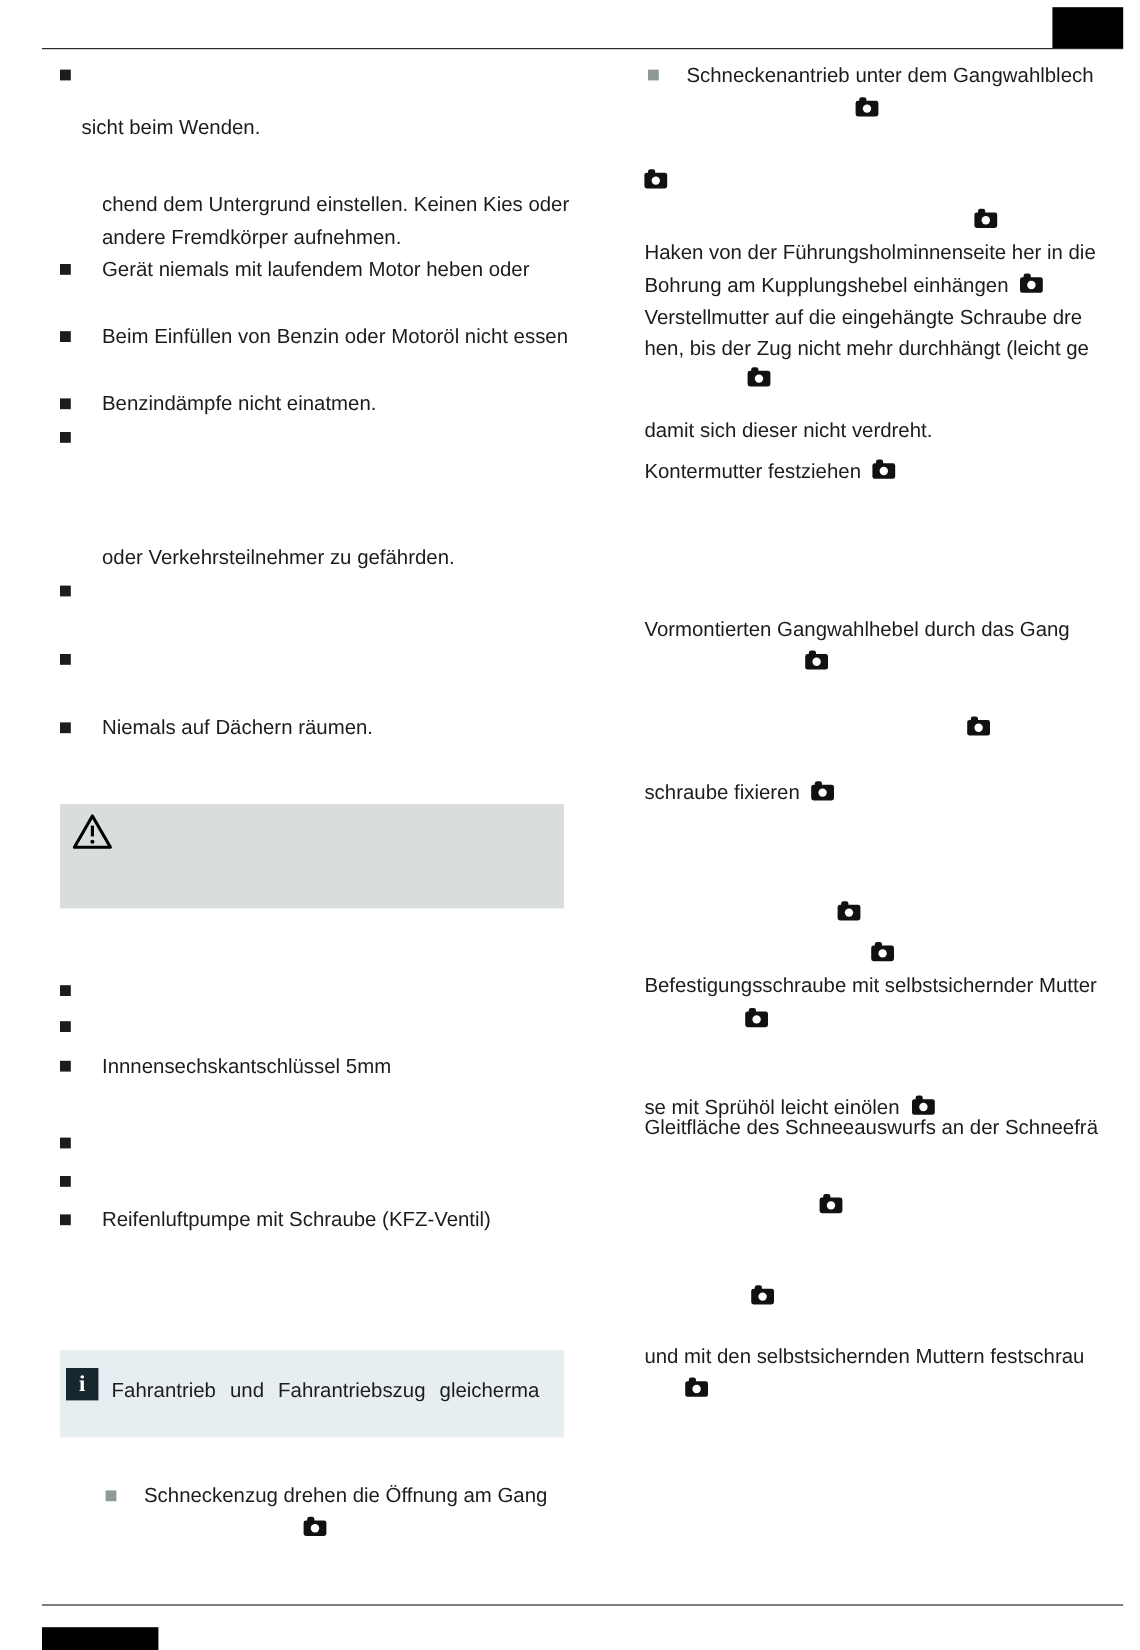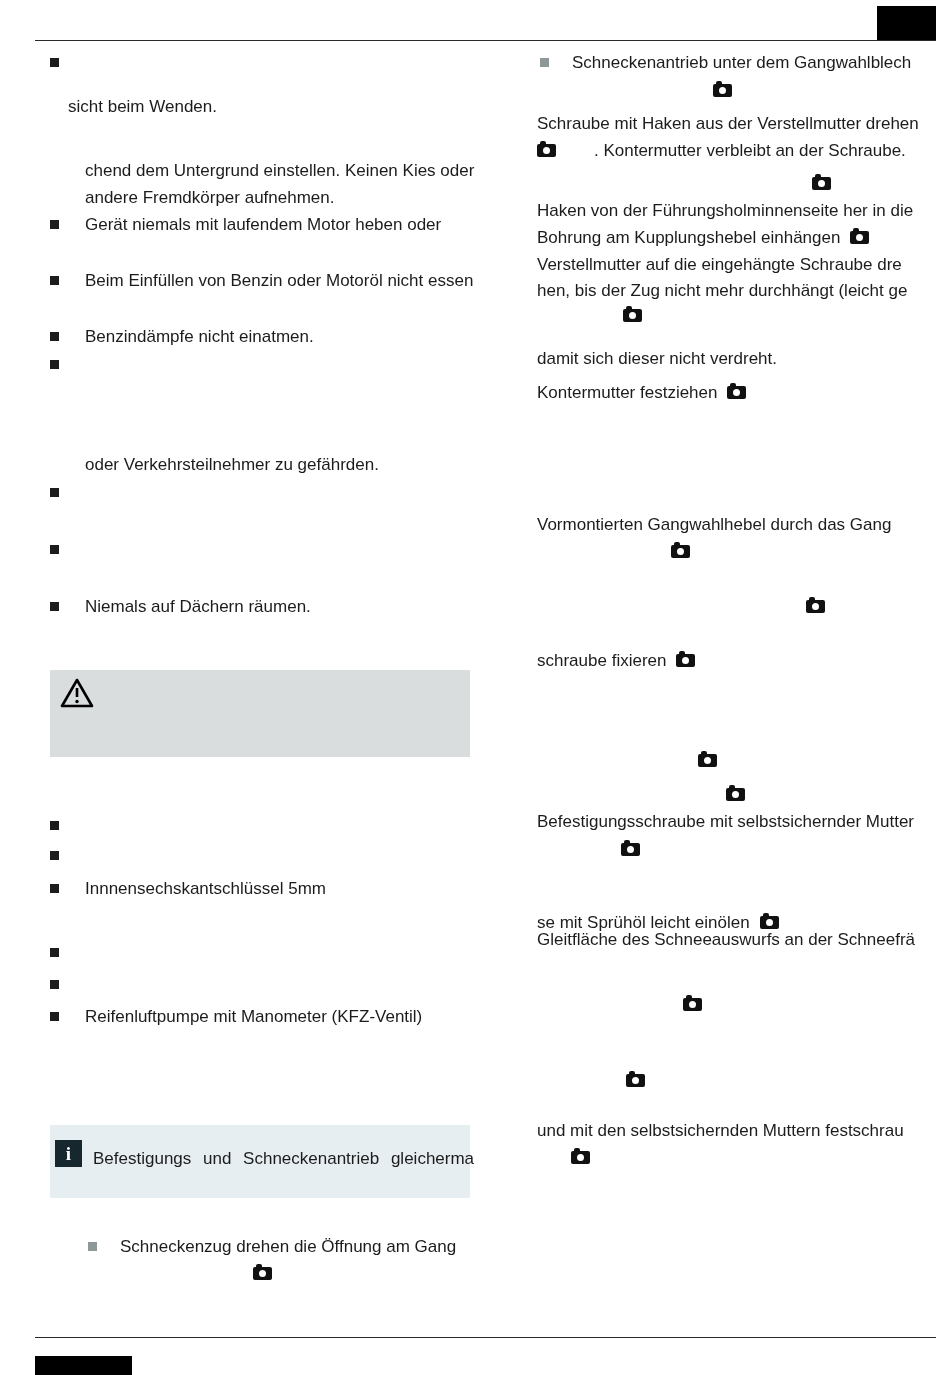--- a/index.html
+++ b/index.html
@@ -70,35 +70,34 @@
         <circle cx="17" cy="23.5" r="1.7" fill="#000"></circle>
       </svg>
     </span>
   </div>
 
   <div class="ln" style="top:813px;left:50px"><span class="bullet"></span></div>
   <div class="ln" style="top:843px;left:50px"><span class="bullet"></span></div>
   <div class="ln" style="top:876px;left:50px"><span class="bullet"></span><span>Innnensechskantschlüssel 5mm</span></div>
   <div class="ln" style="top:940px;left:50px"><span class="bullet"></span></div>
   <div class="ln" style="top:972px;left:50px"><span class="bullet"></span></div>
-  <div class="ln" style="top:1004px;left:50px"><span class="bullet"></span><span>Reifenluftpumpe mit Manometer (KFZ-Ventil)</span></div>
+  <div class="ln" style="top:1004px;left:50px"><span class="bullet"></span><span>Reifenluftpumpe mit Schraube (KFZ-Ventil)</span></div>
 
   <div class="infobox">
     <div class="infoicon">i</div>
-    <div class="infotext">Befestigungs und Schneckenantrieb gleicherma</div>
+    <div class="infotext">Fahrantrieb und Fahrantriebszug gleicherma</div>
   </div>
 
   <div class="ln" style="top:1234px;left:88px"><span class="bullet gray"></span><span>Schneckenzug drehen die Öffnung am Gang</span></div>
   <div class="ln" style="top:1261px;left:253px"><span class="cam"></span></div>
 
   <div class="ln" style="top:50px;left:540px"><span class="bullet gray"></span><span>Schneckenantrieb unter dem Gangwahlblech</span></div>
   <div class="ln" style="top:78px;left:713px"><span class="cam"></span></div>
 
-  <div class="ln" style="top:111px;left:537px">Schraube mit Haken aus der Verstellmutter drehen</div>
-  <div class="ln" style="top:138px;left:537px"><span class="cam"></span><span style="margin-left:38px">. Kontermutter verbleibt an der Schraube.</span></div>
+  <div class="ln" style="top:138px;left:537px"><span class="cam"></span></div>
 
   <div class="ln" style="top:171px;left:812px"><span class="cam"></span></div>
 
   <div class="ln" style="top:198px;left:537px">Haken von der Führungsholminnenseite her in die</div>
   <div class="ln" style="top:225px;left:537px"><span>Bohrung am Kupplungshebel einhängen</span><span class="cam" style="margin-left:10px"></span></div>
 
   <div class="ln" style="top:252px;left:537px">Verstellmutter auf die eingehängte Schraube dre</div>
   <div class="ln" style="top:278px;left:537px">hen, bis der Zug nicht mehr durchhängt (leicht ge</div>
   <div class="ln" style="top:303px;left:623px"><span class="cam"></span></div>
 

